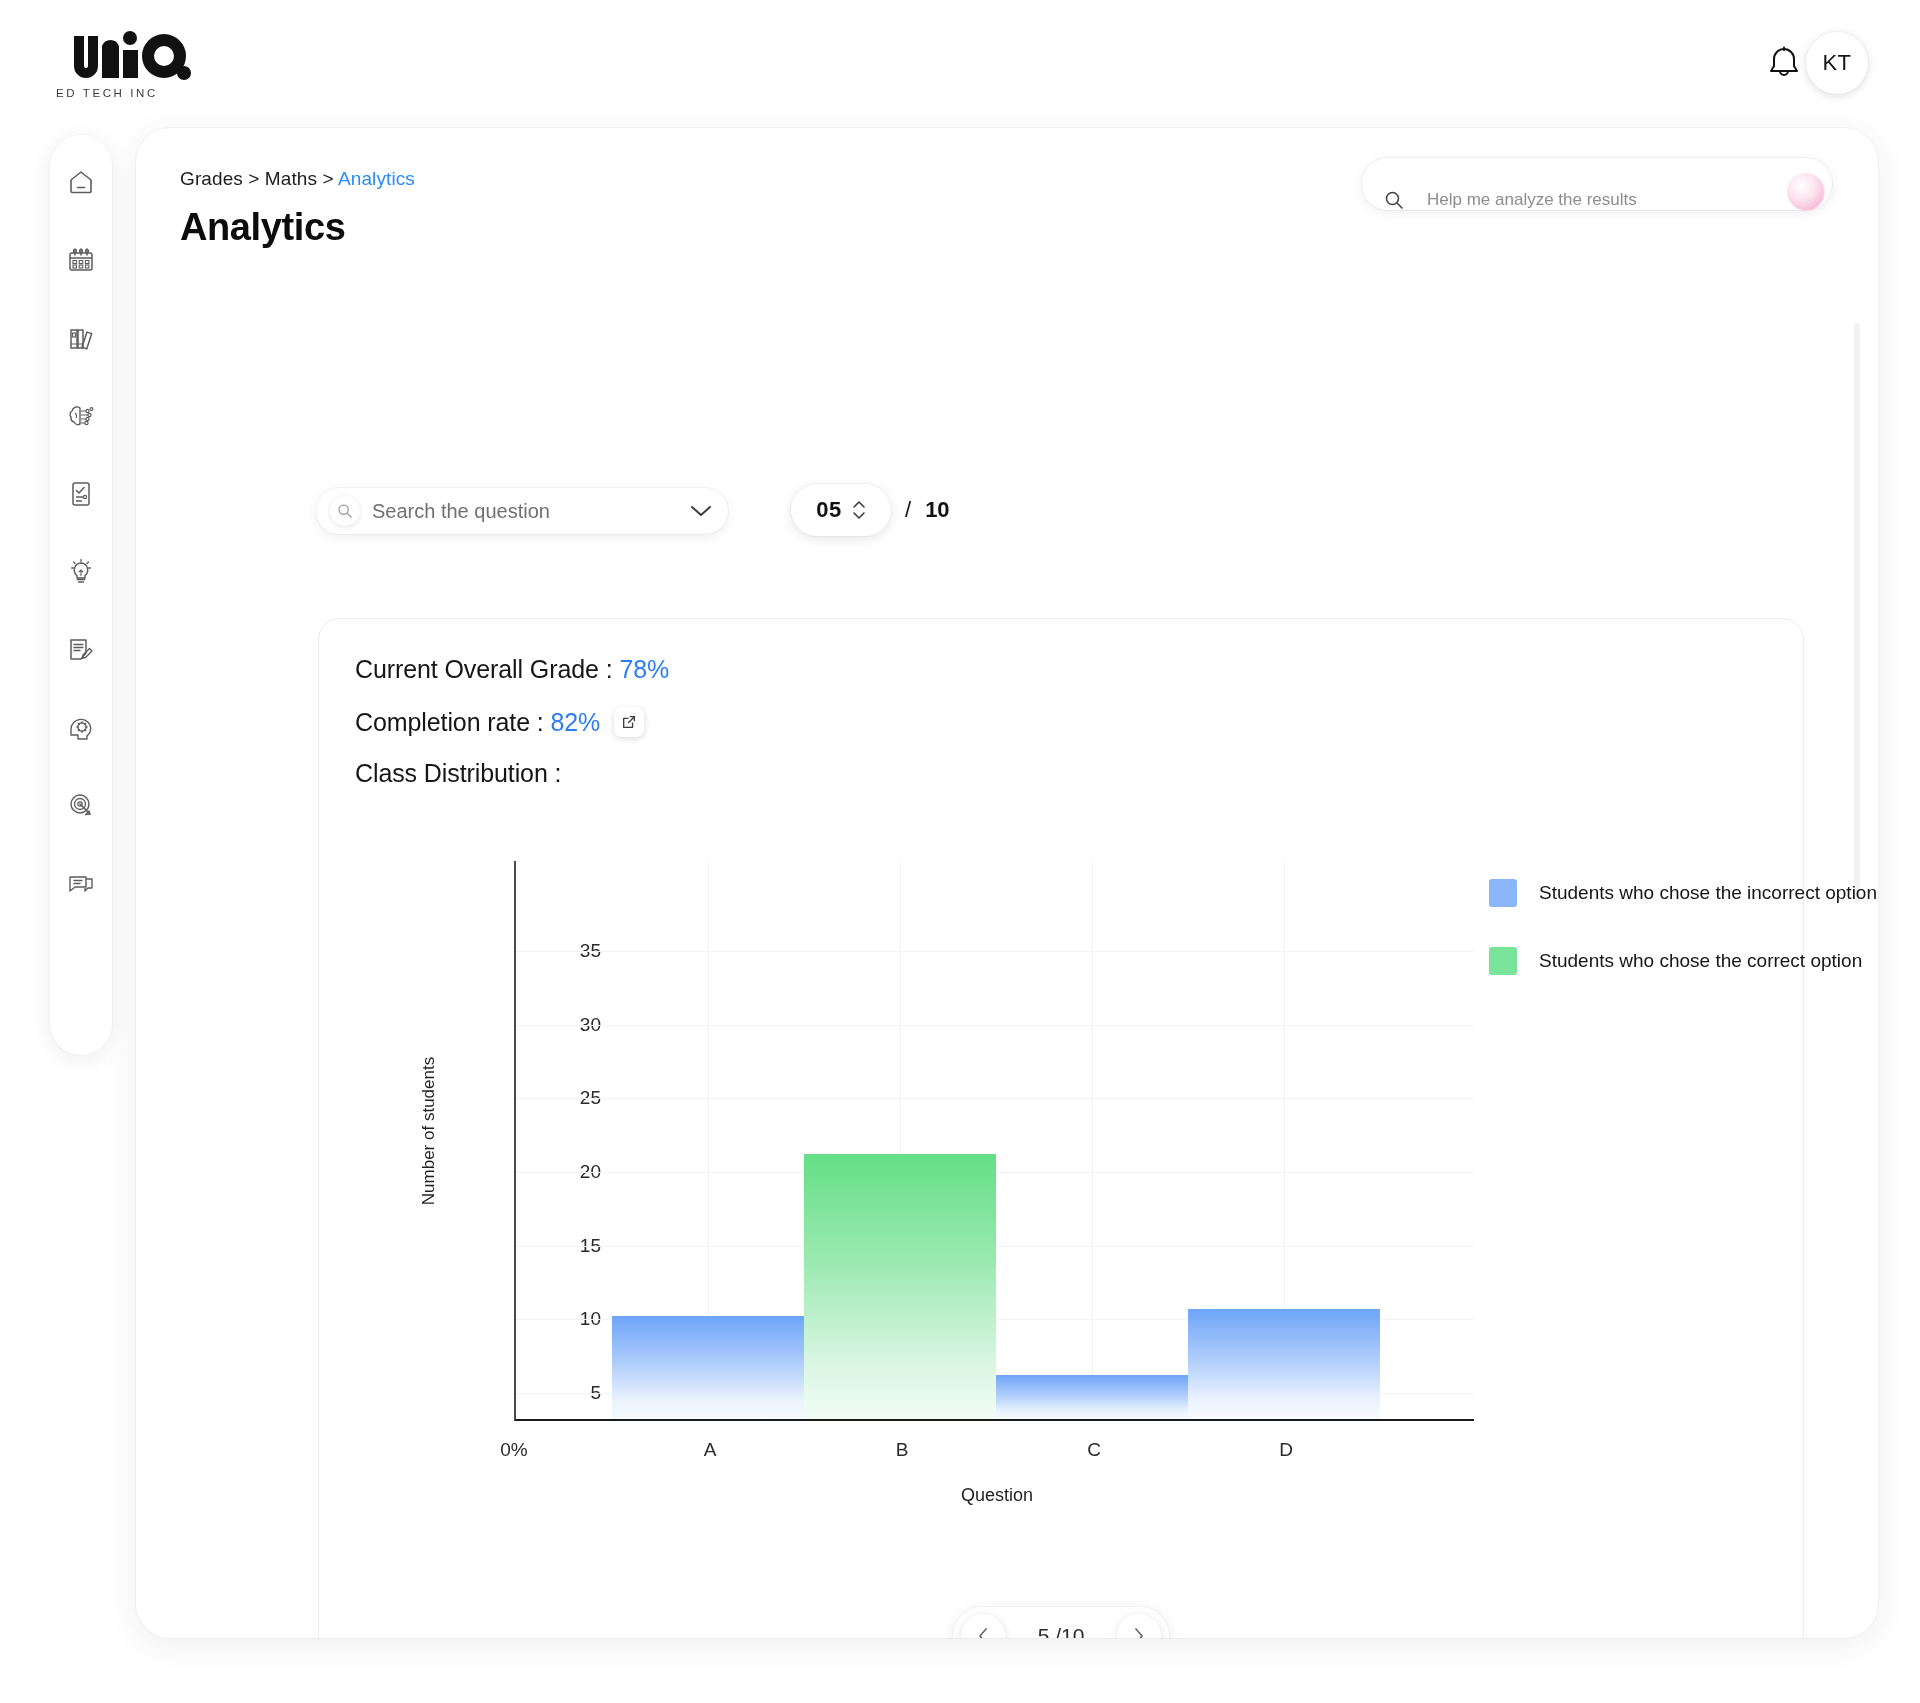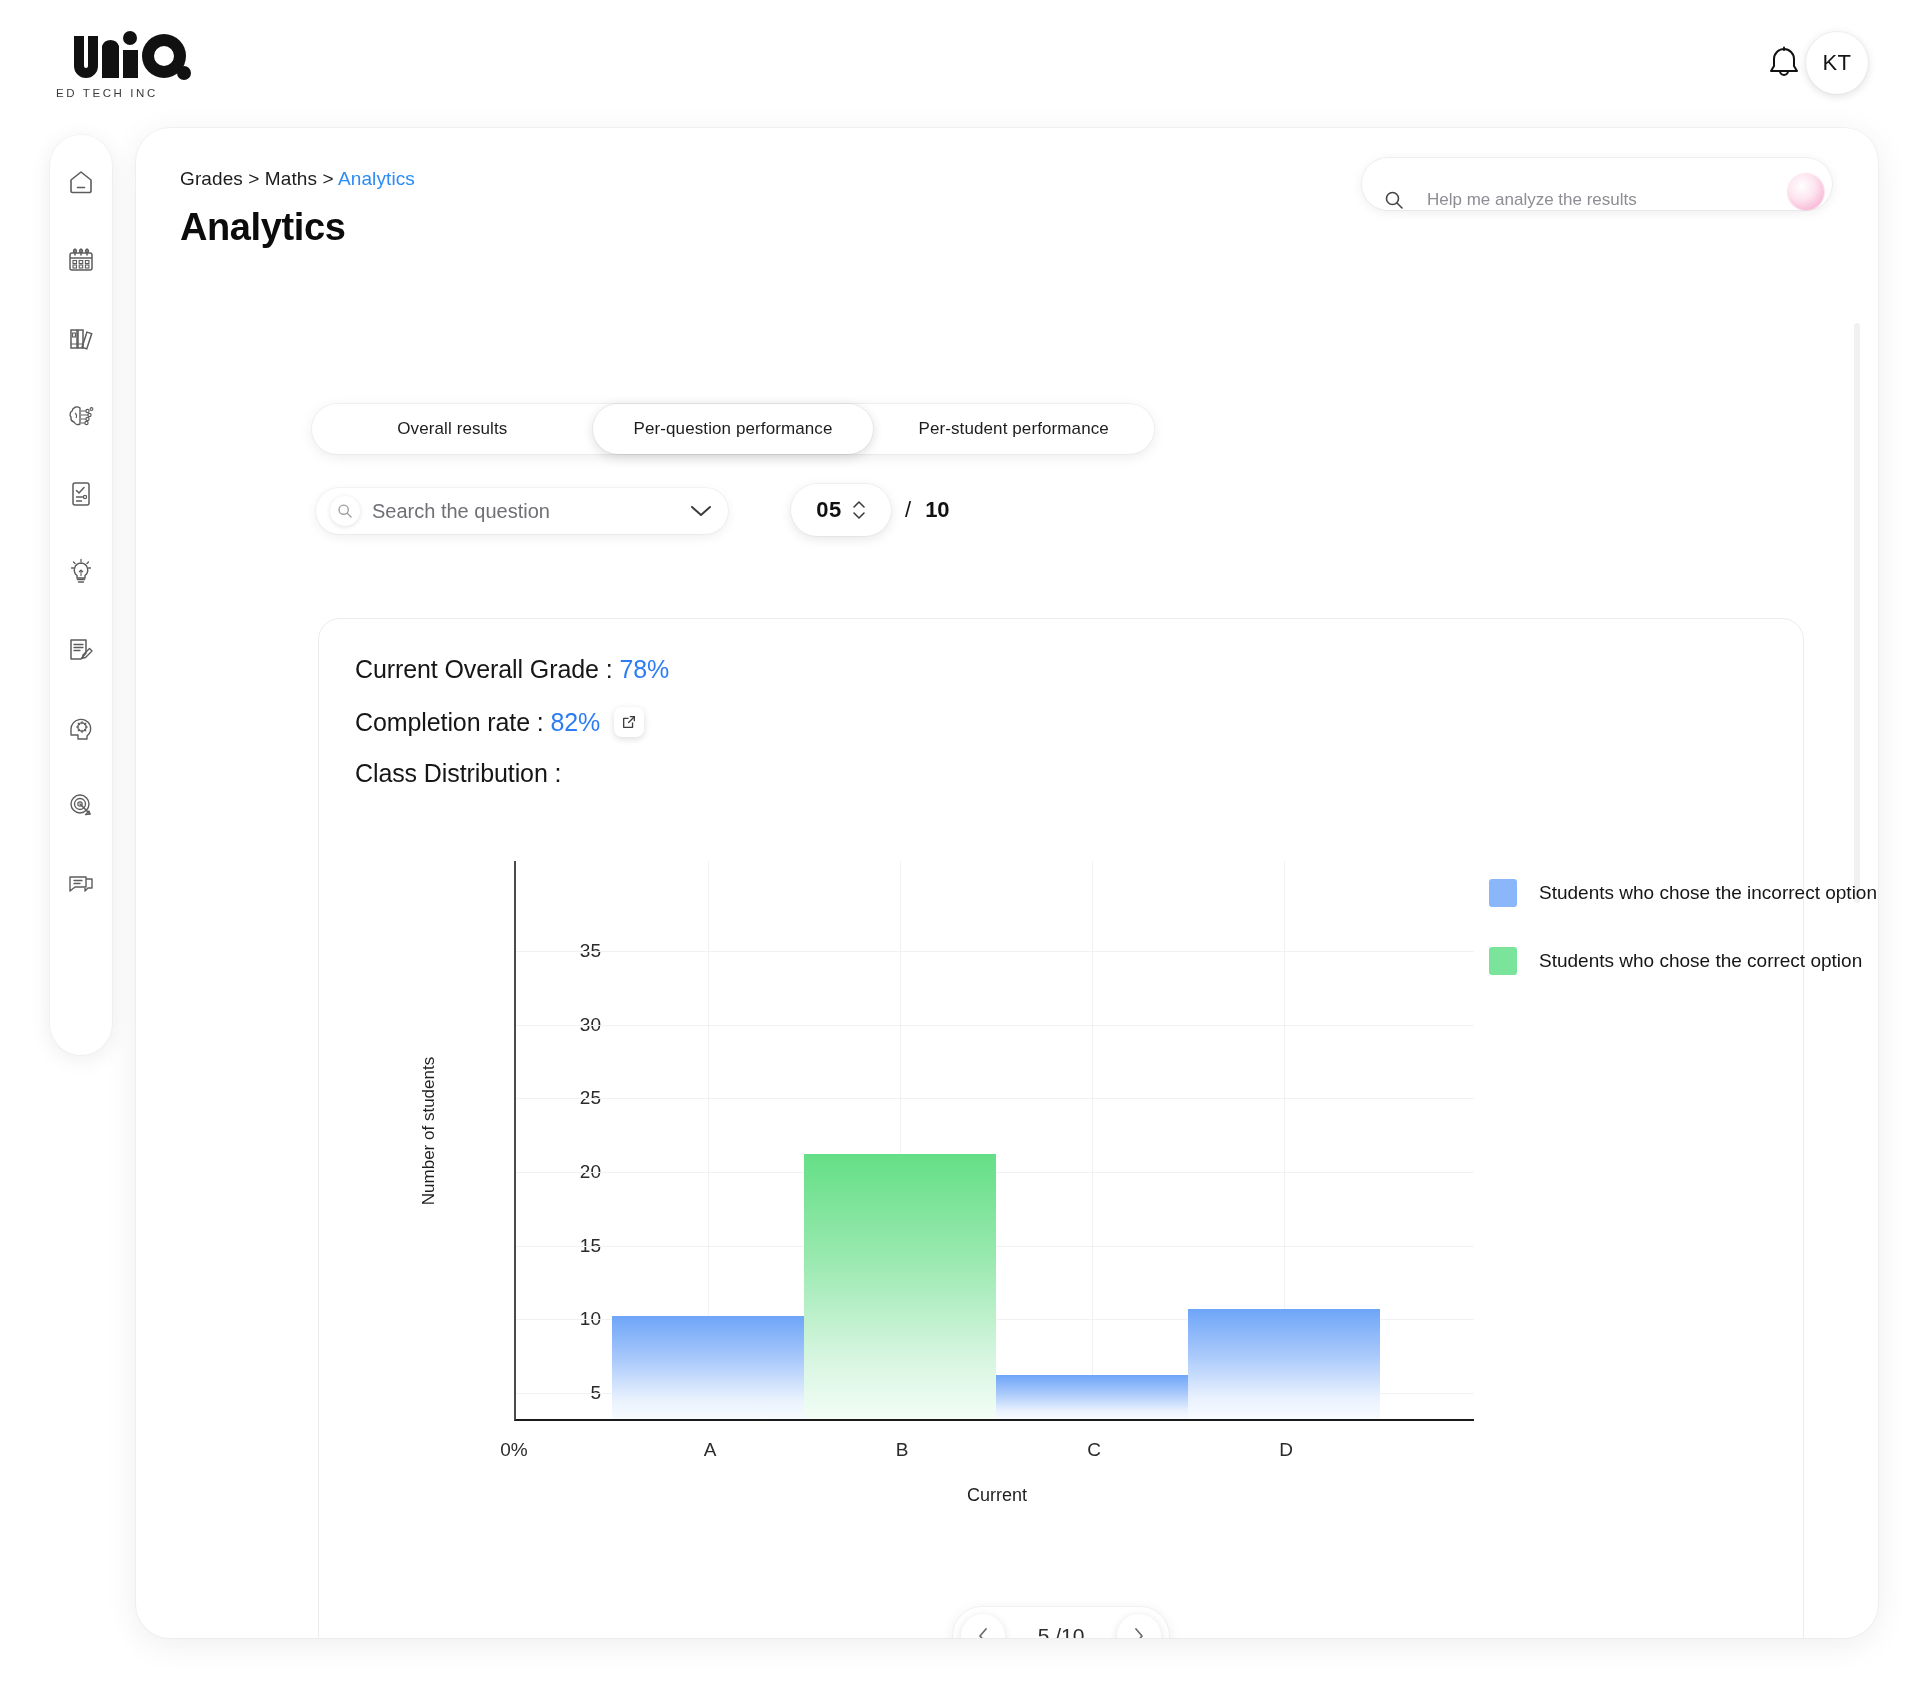--- a/index.html
+++ b/index.html
@@ -375,25 +375,20 @@
 
   <div class="help-search">
     <svg width="20" height="20" viewBox="0 0 20 20">
       <circle cx="8.5" cy="8.5" r="6" fill="none" stroke="#454545" stroke-width="1.6"></circle>
       <path d="M13 13 l5 5" stroke="#454545" stroke-width="1.6" stroke-linecap="round"></path>
     </svg>
     <input type="text" value="" placeholder="Help me analyze the results" style="">
     <div class="ai-orb"></div>
   </div>
 
-  <div class="tabs">
-    <div class="tab">Overall results</div>
-    <div class="tab active">Per-question performance</div>
-    <div class="tab">Per-student performance</div>
-  </div>
 
   <div class="q-search">
     <span class="mag">
       <svg width="16" height="16" viewBox="0 0 18 18">
         <circle cx="7.5" cy="7.5" r="5.2" fill="none" stroke="#9a9a9a" stroke-width="1.5"></circle>
         <path d="M11.4 11.4 l4.4 4.4" stroke="#9a9a9a" stroke-width="1.5" stroke-linecap="round"></path>
       </svg>
     </span>
     <input type="text" value="" placeholder="Search the question" style="">
     <svg width="22" height="14" viewBox="0 0 22 14">
@@ -468,21 +463,21 @@
         <div class="bar green" style="left:288px; width:192px; height:265.3px"></div>
         <div class="bar blue" style="left:480px; width:192px; height:44.2px"></div>
         <div class="bar blue" style="left:672px; width:192px; height:110.5px"></div>
       </div>
 
       <div class="xtick" style="left:135px; top:608px">0%</div>
       <div class="xtick" style="left:331px; top:608px">A</div>
       <div class="xtick" style="left:523px; top:608px">B</div>
       <div class="xtick" style="left:715px; top:608px">C</div>
       <div class="xtick" style="left:907px; top:608px">D</div>
-      <div class="xlabel" style="left:618px; top:654px">Current</div>
+      <div class="xlabel" style="left:618px; top:654px">Question</div>
 
       <div class="legend">
         <div class="legend-row">
           <span class="swatch" style="background:#8bb7fa"></span>
           <span class="legend-text">Students who chose the incorrect option</span>
         </div>
         <div class="legend-row">
           <span class="swatch" style="background:#79e49a"></span>
           <span class="legend-text">Students who chose the correct option</span>
         </div>

